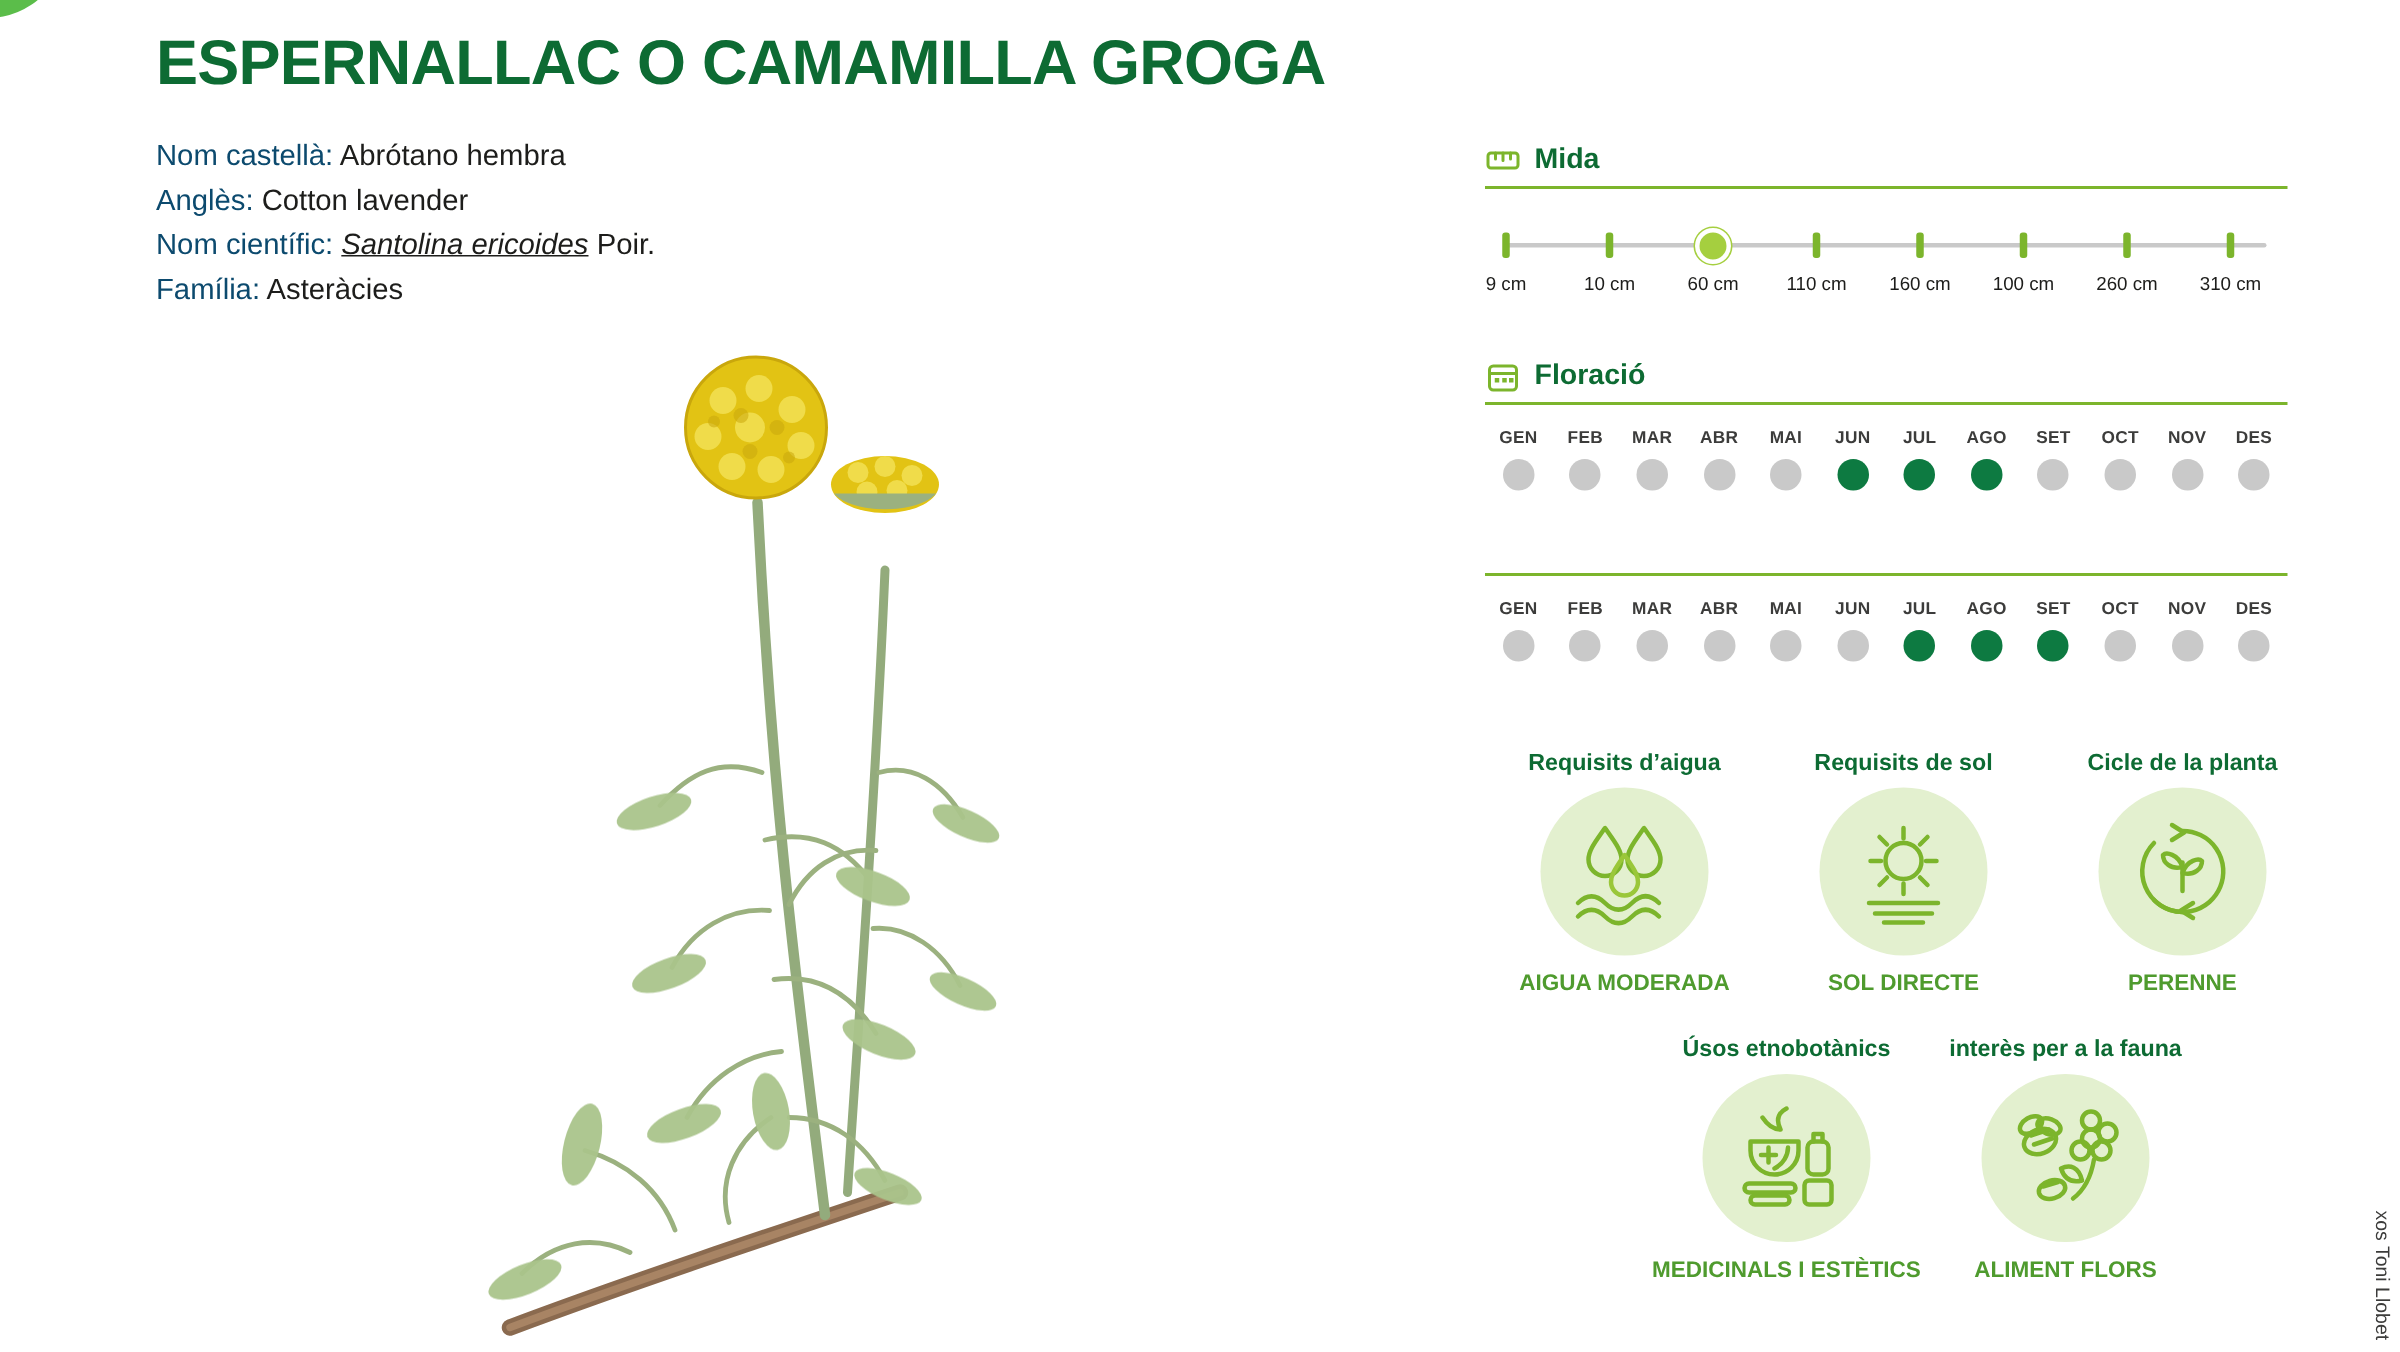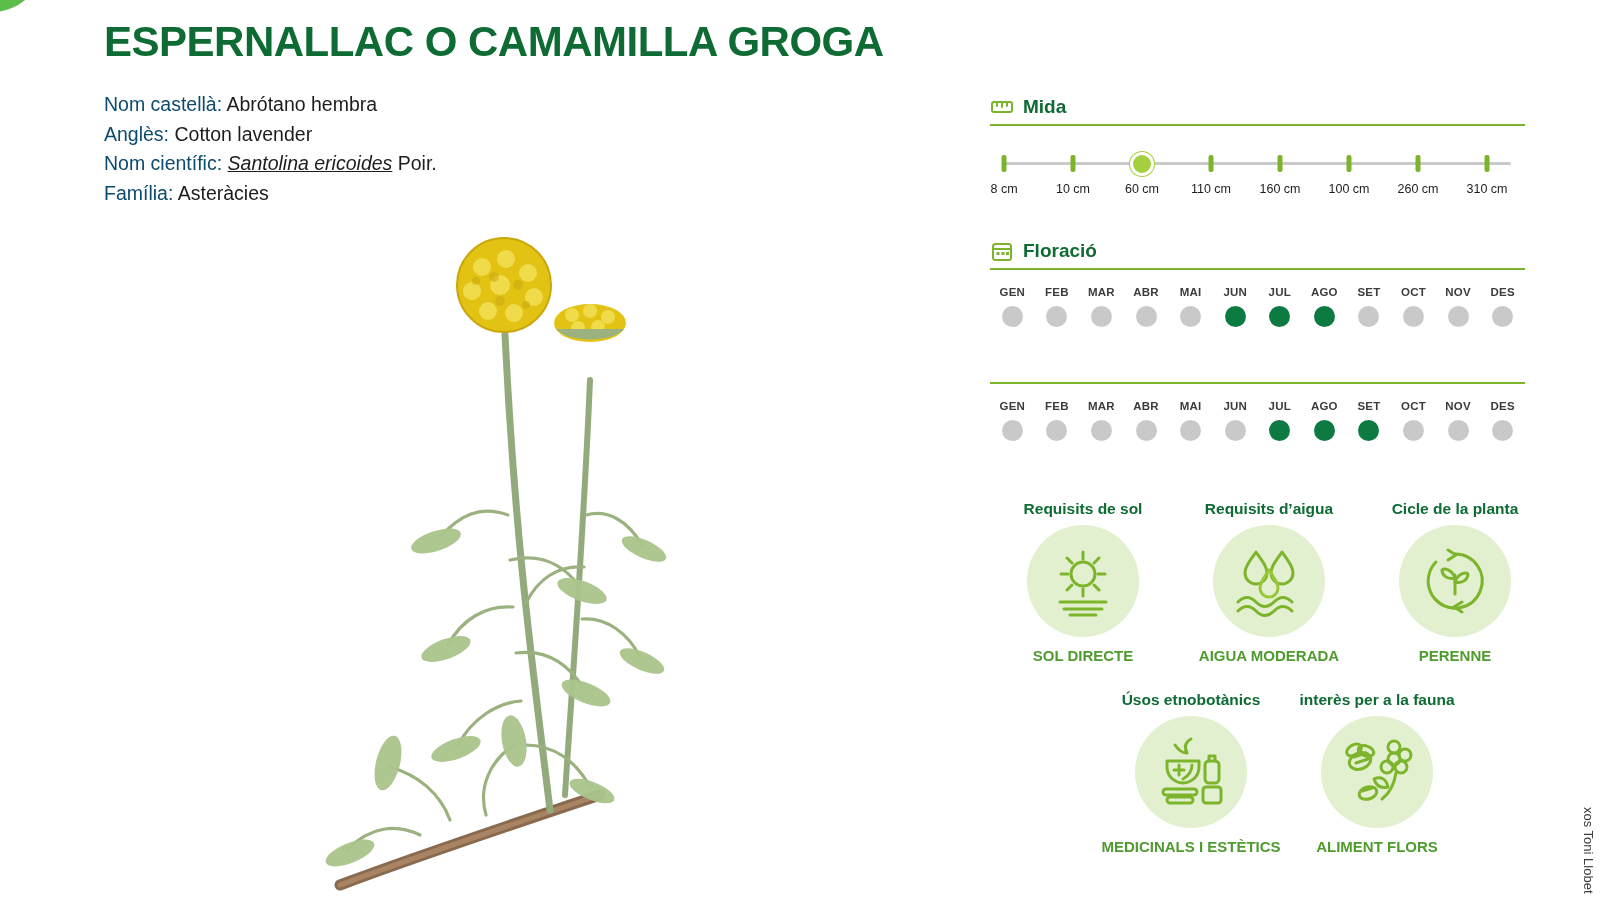--- a/index.html
+++ b/index.html
@@ -228,21 +228,21 @@
       <div class="axis"></div>
       <div class="tick" style="left:14px"></div>
       <div class="tick" style="left:83px"></div>
       <div class="tick" style="left:152px"></div>
       <div class="tick" style="left:221px"></div>
       <div class="tick" style="left:290px"></div>
       <div class="tick" style="left:359px"></div>
       <div class="tick" style="left:428px"></div>
       <div class="tick" style="left:497px"></div>
       <div class="knob" style="left:152px"></div>
-      <div class="lbl" style="left:14px">8 cm</div>
+      <div class="lbl" style="left:14px">9 cm</div>
       <div class="lbl" style="left:83px">10 cm</div>
       <div class="lbl" style="left:152px">60 cm</div>
       <div class="lbl" style="left:221px">110 cm</div>
       <div class="lbl" style="left:290px">160 cm</div>
       <div class="lbl" style="left:359px">100 cm</div>
       <div class="lbl" style="left:428px">260 cm</div>
       <div class="lbl" style="left:497px">310 cm</div>
     </div>
   </div>
 
@@ -359,50 +359,50 @@
         </div>
       <div class="mo">
           <div class="m-lbl">DES</div>
           <div class="dot"></div>
         </div>
     </div>
   </div>
 
   <div class="reqs">
     <div class="req-row">
-      <div class="req" style="width:186px">
-        <div class="cap">Requisits de sol</div>
-        <div class="circ">
-          <svg width="74" height="74" viewBox="0 0 74 74">
-            <circle cx="37" cy="30" r="12" fill="none" stroke="#7cb52c" stroke-width="3"></circle>
-            <g stroke="#7cb52c" stroke-width="3" stroke-linecap="round">
-              <path d="M37 8v7M37 45v7M15 30h7M52 30h7M21 14l5 5M48 41l5 5M53 14l-5 5M26 41l-5 5"></path>
-              <path d="M14 58h46M18 65h38M24 71h26"></path>
-            </g>
-          </svg>
-        </div>
-        <div class="val">SOL DIRECTE</div>
-      </div>
-
       <div class="req" style="width:186px">
         <div class="cap">Requisits d’aigua</div>
         <div class="circ">
           <svg width="78" height="74" viewBox="0 0 78 74">
             <g fill="none" stroke="#7cb52c" stroke-width="3" stroke-linejoin="round">
               <path d="M26 8 C19 18 15 23 15 29 a11 11 0 0 0 22 0 c0-6-4-11-11-21Z"></path>
               <path d="M52 8 C45 18 41 23 41 29 a11 11 0 0 0 22 0 c0-6-4-11-11-21Z"></path>
               <path d="M39 26 C33 35 30 39 30 44 a9 9 0 0 0 18 0 c0-5-3-9-9-18Z" stroke="#9ac73a"></path>
             </g>
             <g fill="none" stroke="#7cb52c" stroke-width="3" stroke-linecap="round">
               <path d="M8 58c6-6 12-6 18 0s12 6 18 0 12-6 18 0"></path>
               <path d="M8 67c6-6 12-6 18 0s12 6 18 0 12-6 18 0"></path>
             </g>
           </svg>
         </div>
         <div class="val">AIGUA MODERADA</div>
+      </div>
+
+      <div class="req" style="width:186px">
+        <div class="cap">Requisits de sol</div>
+        <div class="circ">
+          <svg width="74" height="74" viewBox="0 0 74 74">
+            <circle cx="37" cy="30" r="12" fill="none" stroke="#7cb52c" stroke-width="3"></circle>
+            <g stroke="#7cb52c" stroke-width="3" stroke-linecap="round">
+              <path d="M37 8v7M37 45v7M15 30h7M52 30h7M21 14l5 5M48 41l5 5M53 14l-5 5M26 41l-5 5"></path>
+              <path d="M14 58h46M18 65h38M24 71h26"></path>
+            </g>
+          </svg>
+        </div>
+        <div class="val">SOL DIRECTE</div>
       </div>
 
       <div class="req" style="width:186px">
         <div class="cap">Cicle de la planta</div>
         <div class="circ">
           <svg width="74" height="74" viewBox="0 0 74 74">
             <path d="M37 10a27 27 0 1 1-19 46" fill="none" stroke="#7cb52c" stroke-width="3" stroke-linecap="round"></path>
             <path d="M37 64a27 27 0 0 1-19-46" fill="none" stroke="#7cb52c" stroke-width="3" stroke-linecap="round"></path>
             <path d="M30 6l8 5-8 5" fill="none" stroke="#7cb52c" stroke-width="3" stroke-linecap="round" stroke-linejoin="round"></path>
             <path d="M44 68l-8-5 8-5" fill="none" stroke="#7cb52c" stroke-width="3" stroke-linecap="round" stroke-linejoin="round"></path>

